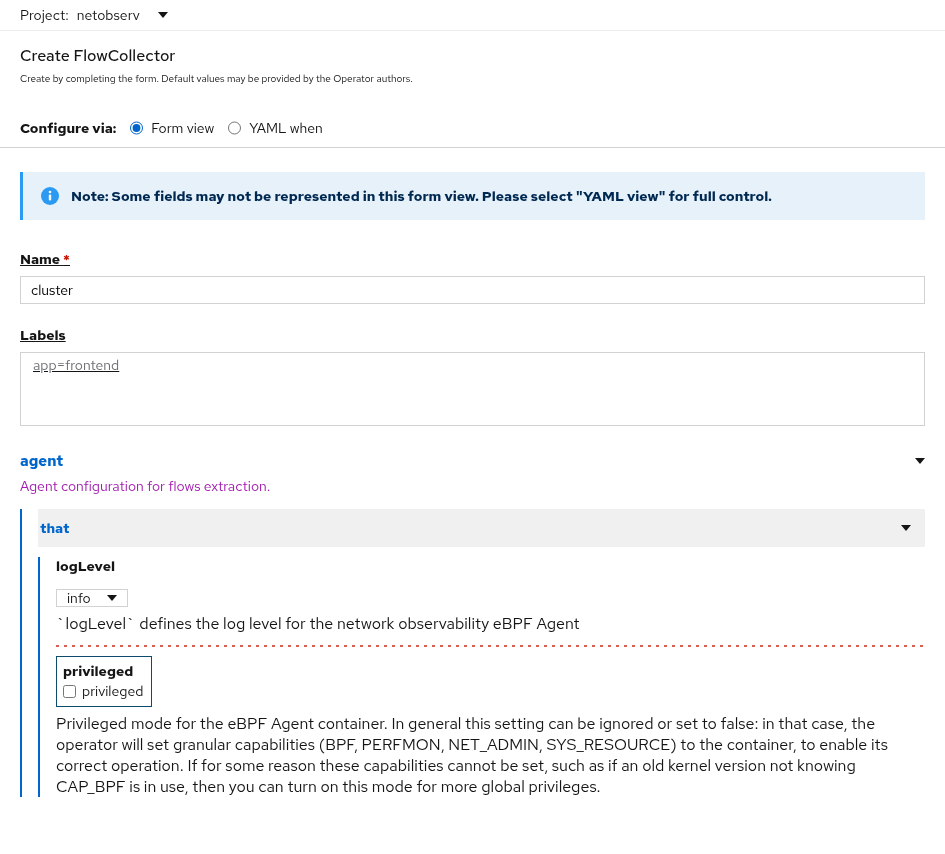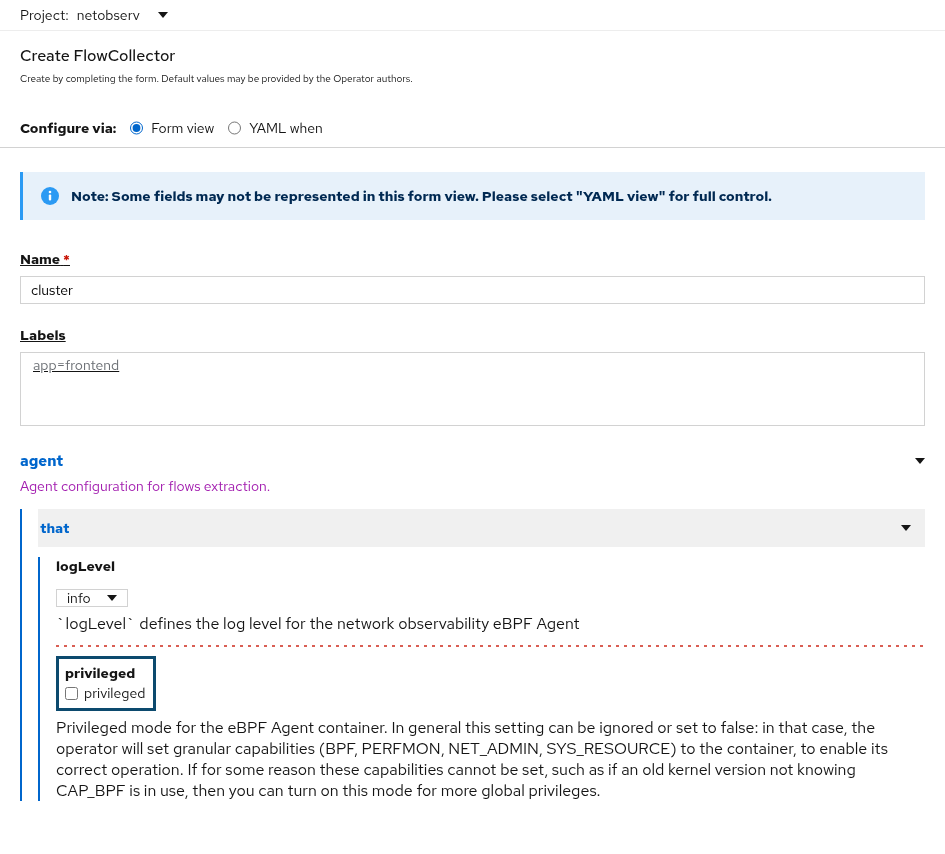--- a/index.html
+++ b/index.html
@@ -138,21 +138,21 @@
       height: 12px;
       width: 100%;
       background: repeating-linear-gradient(90deg, #c9190b 0px, #c9190b 3px, transparent 3px, transparent 8px);
       background-size: 8px 2px;
       background-position: 0 5px;
       background-repeat: repeat-x;
       margin: 6px 0 4px 0;
       opacity: 0.7;
     }
     .priv-box {
-      border: 3px solid #0c4a6e;
+      border: 1px solid #0c4a6e;
       padding: 5px 8px 6px 6px;
       display: inline-block;
     }
     .priv-label { font-weight: 700; font-size: 14px; display: block; margin-bottom: 2px; }
     .checkbox-row { display: flex; align-items: center; gap: 6px; font-size: 14px; cursor: pointer; }
     .chevron {
       display: inline-block;
       width: 0; height: 0;
       border-left: 5px solid transparent;
       border-right: 5px solid transparent;

